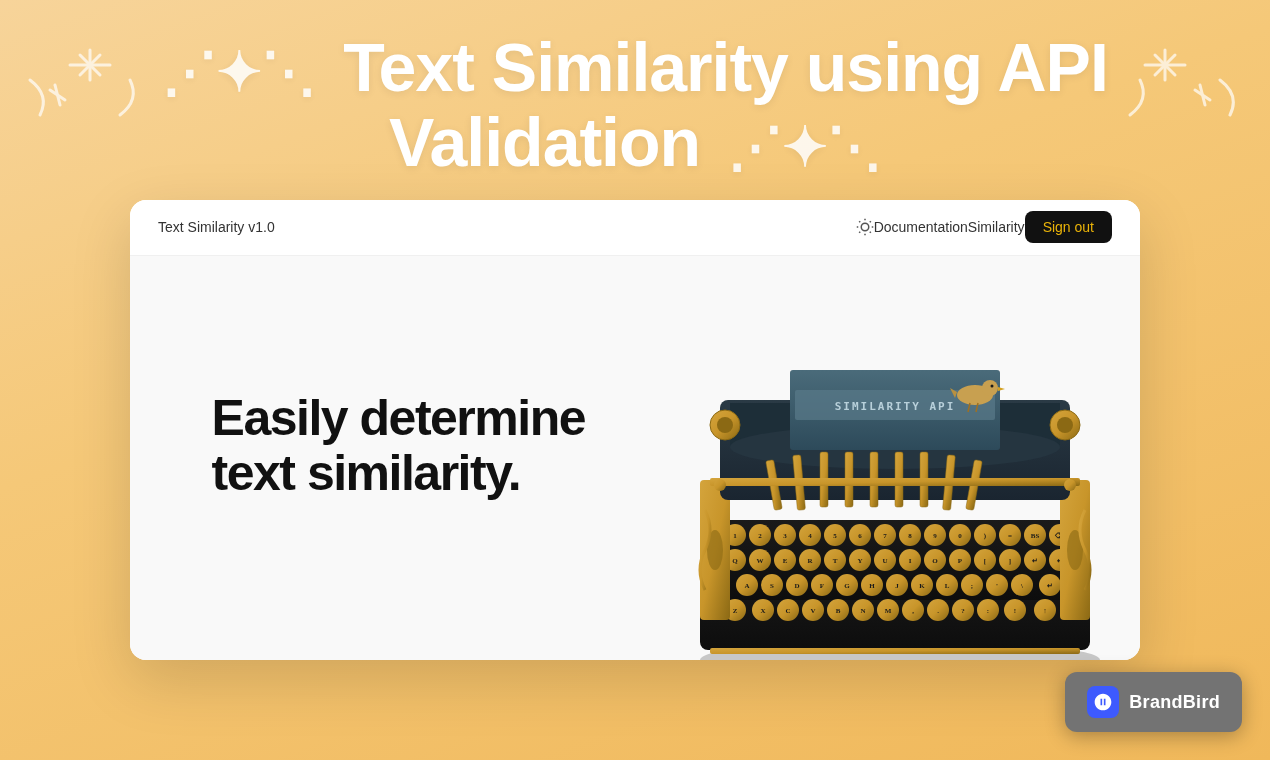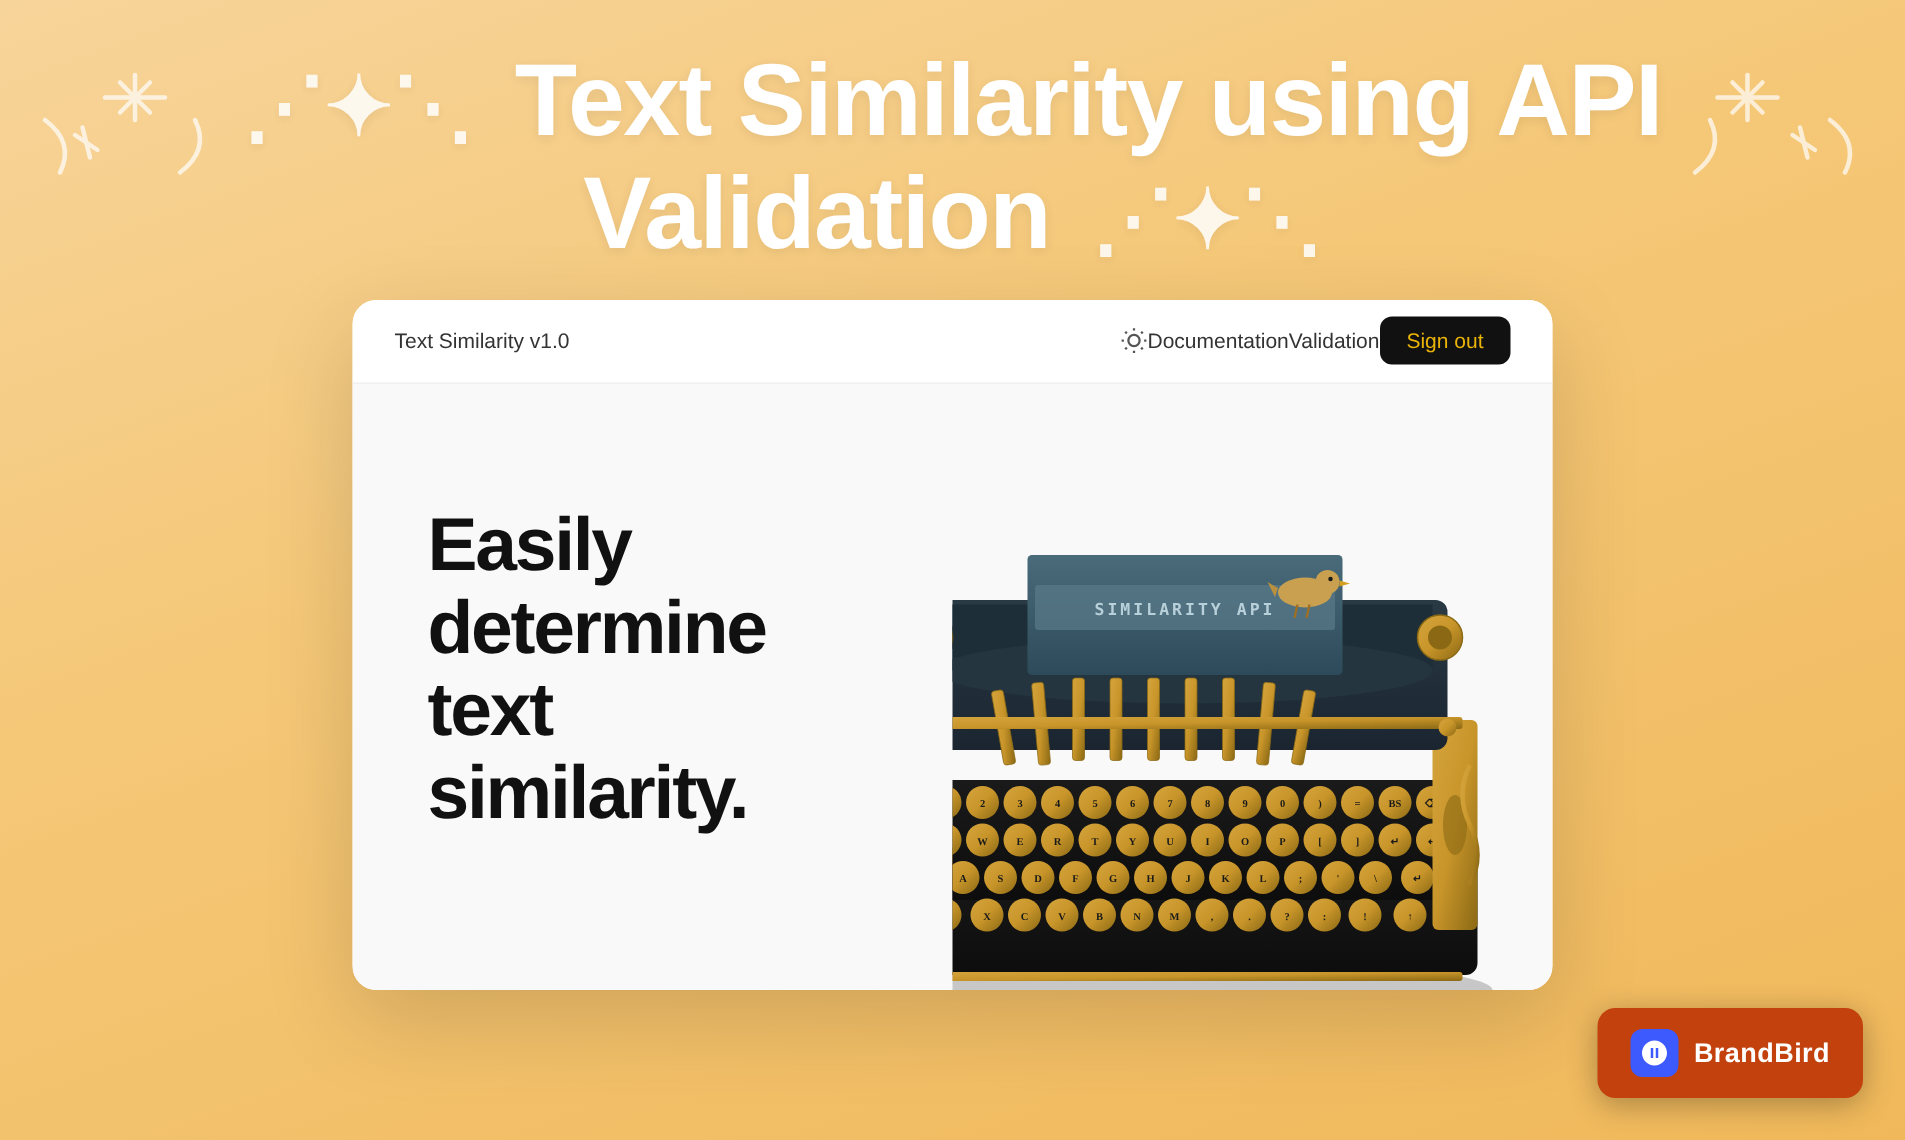--- a/index.html
+++ b/index.html
@@ -31,21 +31,21 @@
       color: white;
       letter-spacing: -1px;
       line-height: 1.1;
       text-shadow: 0 2px 8px rgba(0,0,0,0.08);
     }
 
     
     .main-card {
       position: relative;
       z-index: 2;
-      width: 800px;
+      width: 1010px;
       background: white;
       border-radius: 16px;
       overflow: hidden;
       box-shadow: 0 20px 60px rgba(0,0,0,0.15);
       min-height: 460px;
     }
 
     
     .navbar {
       display: flex;
@@ -141,21 +141,21 @@
       position: relative;
       overflow: hidden;
     }
 
     
     .brandbird-badge {
       position: absolute;
       bottom: 28px;
       right: 28px;
       z-index: 10;
-      background: #c2410c;
+      background: #737373;
       border-radius: 12px;
       padding: 14px 22px;
       display: flex;
       align-items: center;
       gap: 10px;
       box-shadow: 0 4px 20px rgba(0,0,0,0.3);
     }
 
     .brandbird-icon {
       width: 32px;
@@ -247,21 +247,21 @@
           <line x1="12" y1="21" x2="12" y2="23"></line>
           <line x1="4.22" y1="4.22" x2="5.64" y2="5.64"></line>
           <line x1="18.36" y1="18.36" x2="19.78" y2="19.78"></line>
           <line x1="1" y1="12" x2="3" y2="12"></line>
           <line x1="21" y1="12" x2="23" y2="12"></line>
           <line x1="4.22" y1="19.78" x2="5.64" y2="18.36"></line>
           <line x1="18.36" y1="5.64" x2="19.78" y2="4.22"></line>
         </svg>
       </span>
       <a class="nav-link">Documentation</a>
-      <a class="nav-link">Validation</a>
+      <a class="nav-link">Similarity</a>
       <button class="sign-out-btn">Sign out</button>
     </div>
   </nav>
 
   <div class="card-body">
 
     <div class="card-left">
       <h2 class="card-heading">
         <span>Easily determine</span><br>
         <span>text similarity.</span>

